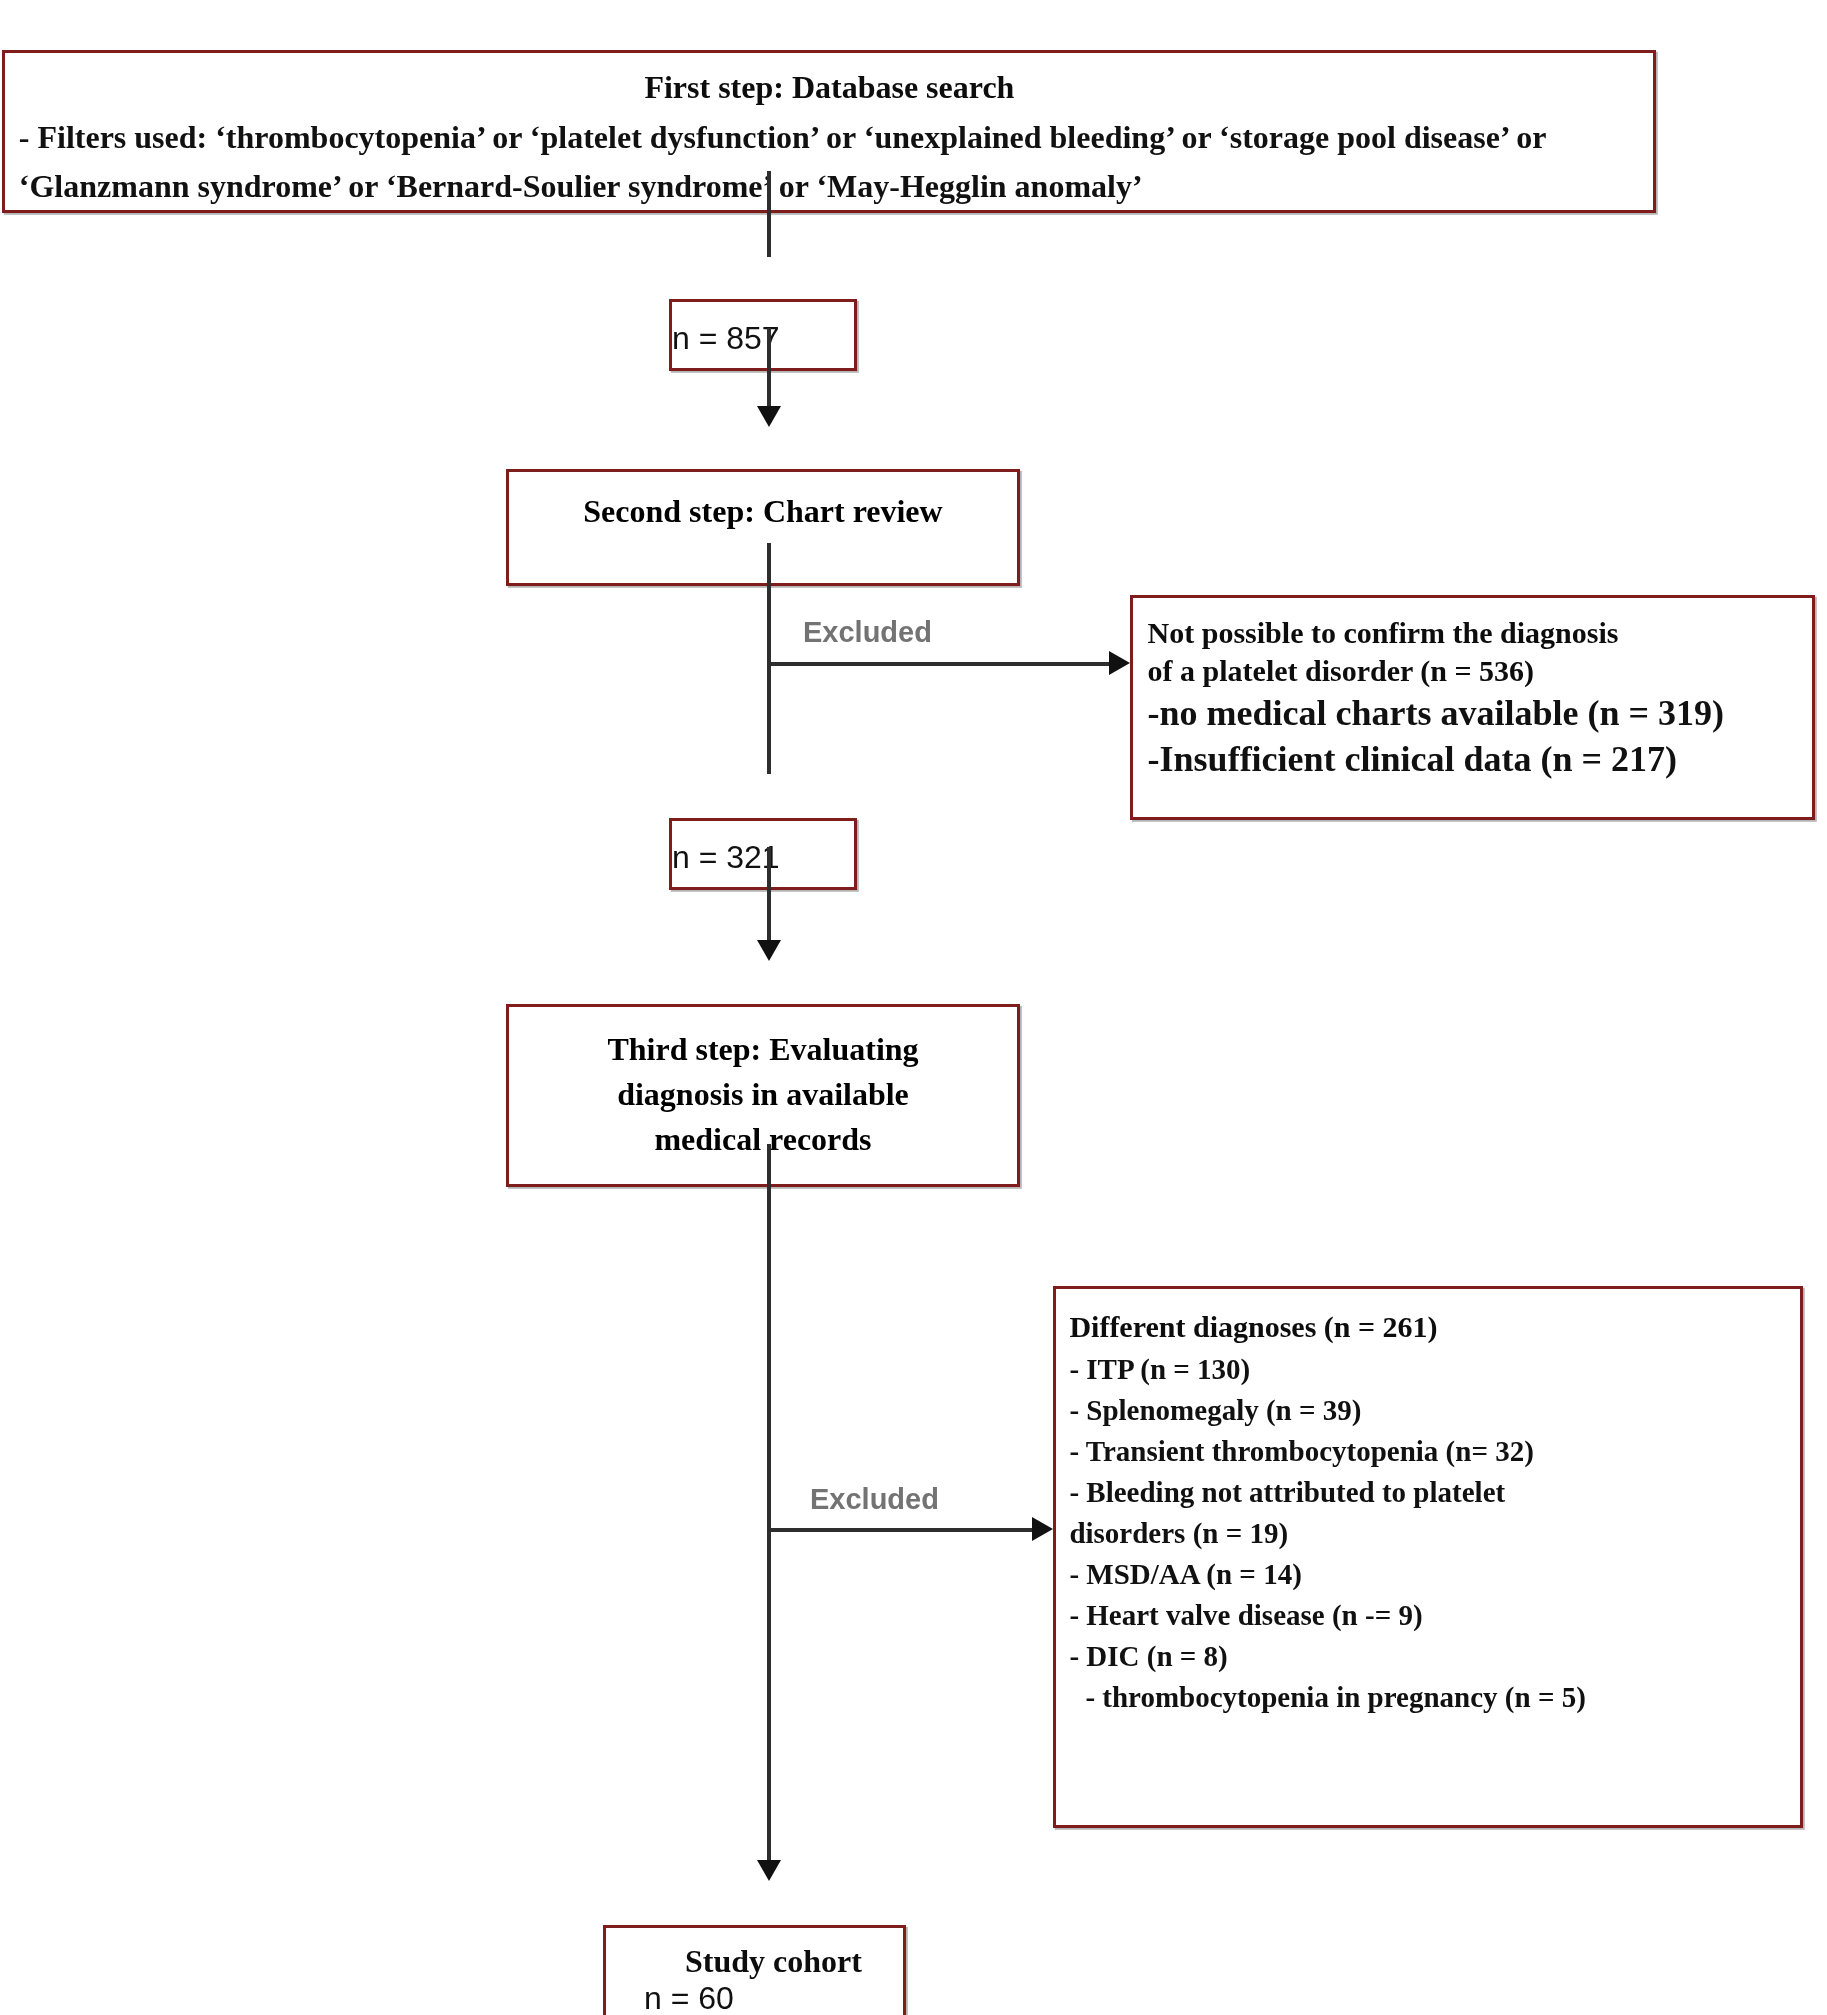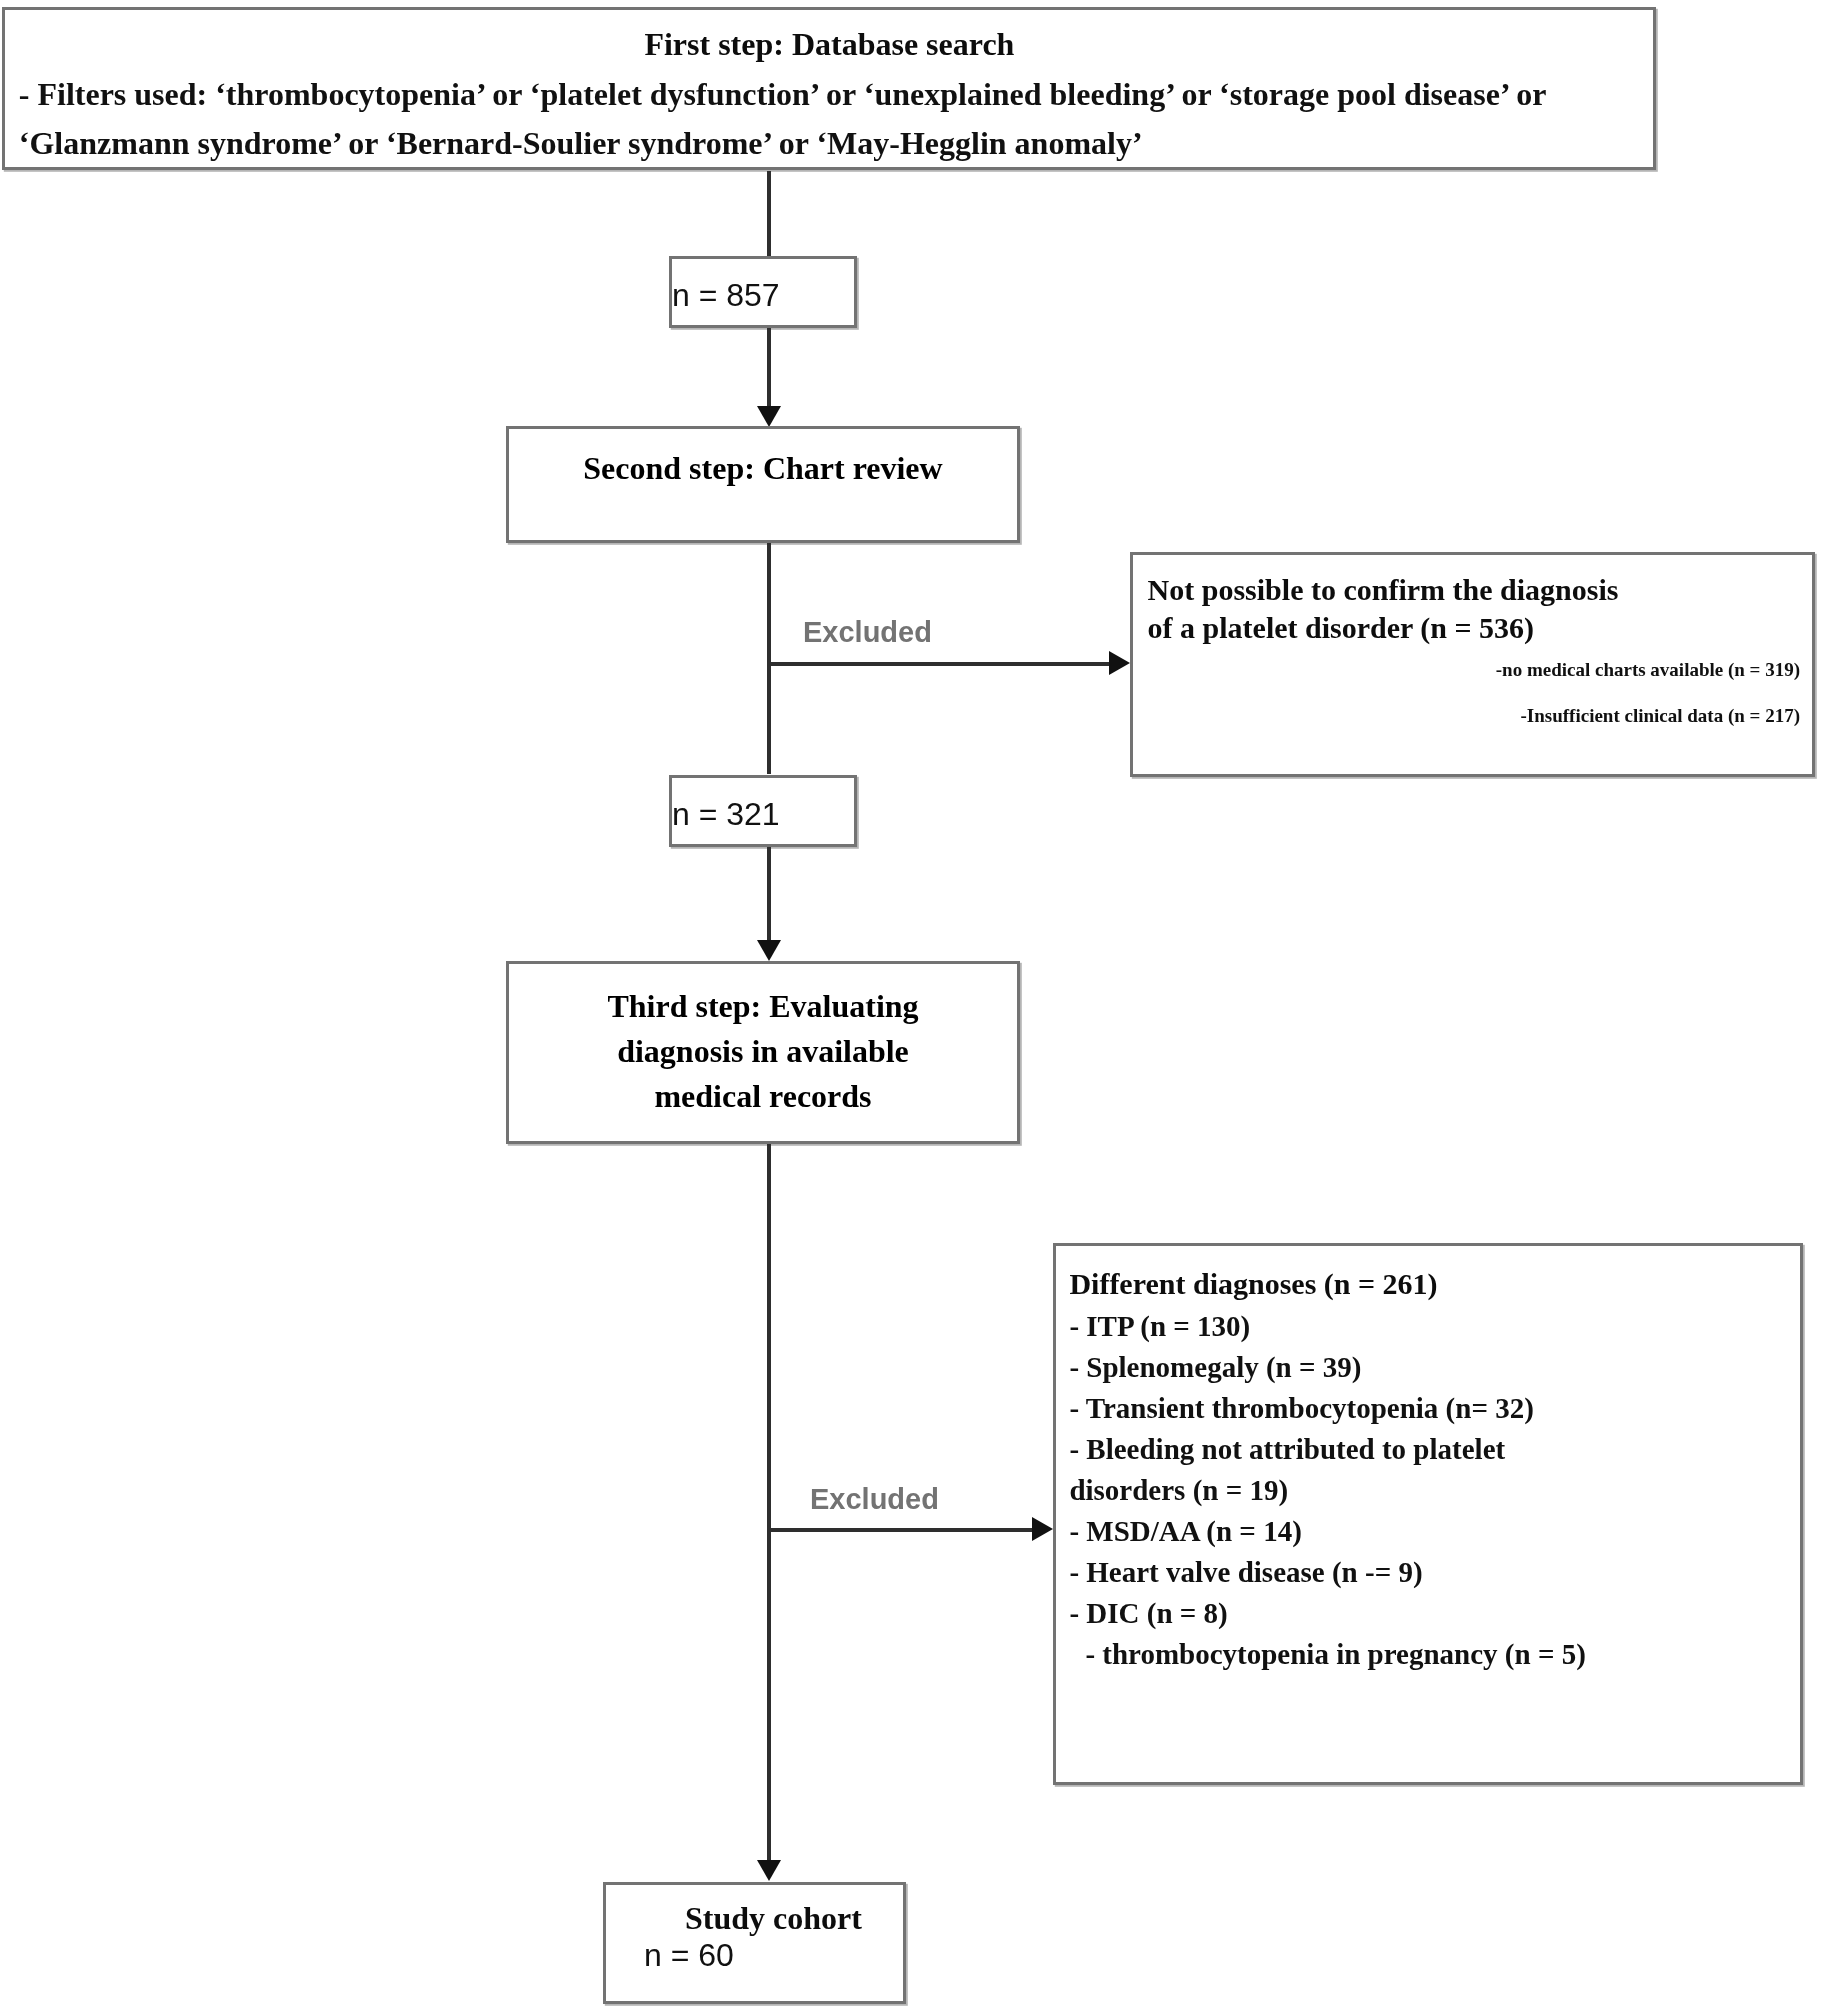--- a/index.html
+++ b/index.html
@@ -12,22 +12,23 @@
     width: 1827px;
     height: 2015px;
     background: #ffffff;
     overflow: hidden;
     font-family: "Liberation Serif", serif;
   }
   .box {
     position: absolute;
     box-sizing: border-box;
     background: #ffffff;
-    border: 3px solid #737373;
+    border: 3px solid #7f1d1d;
     box-shadow: 1.8px 1.8px 0 rgba(120,120,120,0.55);
+    margin-top: 43px;
   }
   .box-inner {
     width: 100%;
     height: 100%;
     box-sizing: border-box;
   }
   
   .serif-bold {
     font-family: "Liberation Serif", serif;
     font-weight: 700;
@@ -93,23 +94,22 @@
   }
 
   
   #box-not-possible { left: 1130px; top: 552px; width: 685px; height: 225px; }
   #not-possible-inner { padding: 16px 12px 0 14.6px; }
   .np-head {
     font-size: 30px;
     line-height: 38px;
   }
   .np-line {
-    font-size: 19px;
+    font-size: 36px;
     line-height: 46px;
-    text-align: right;
   }
 
   
   #box-diff-dx { left: 1053px; top: 1243px; width: 750px; height: 542px; }
   #diff-dx-inner { padding: 16px 9.7px 0 13.4px; }
   .dx-head {
     font-size: 30px;
     line-height: 44px;
   }
   .dx-line {

